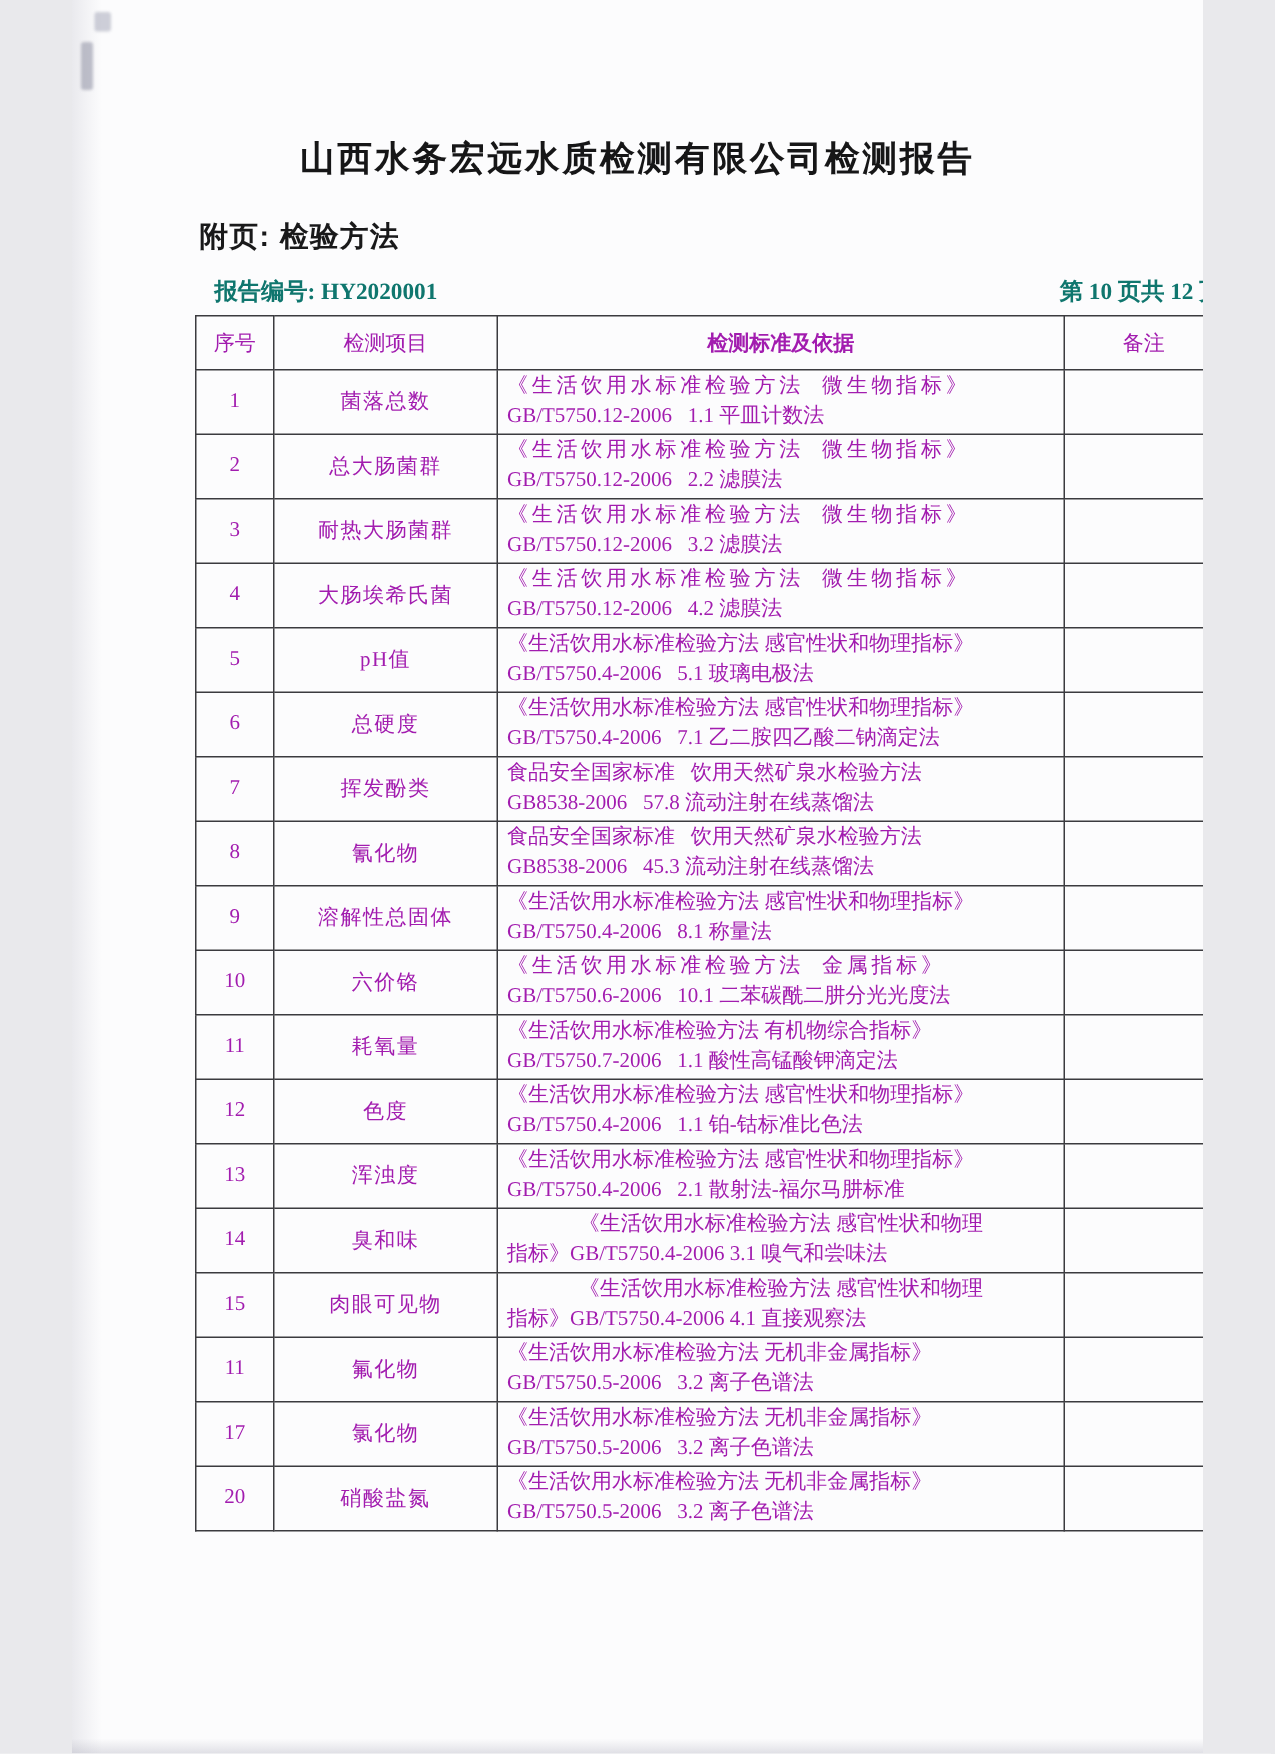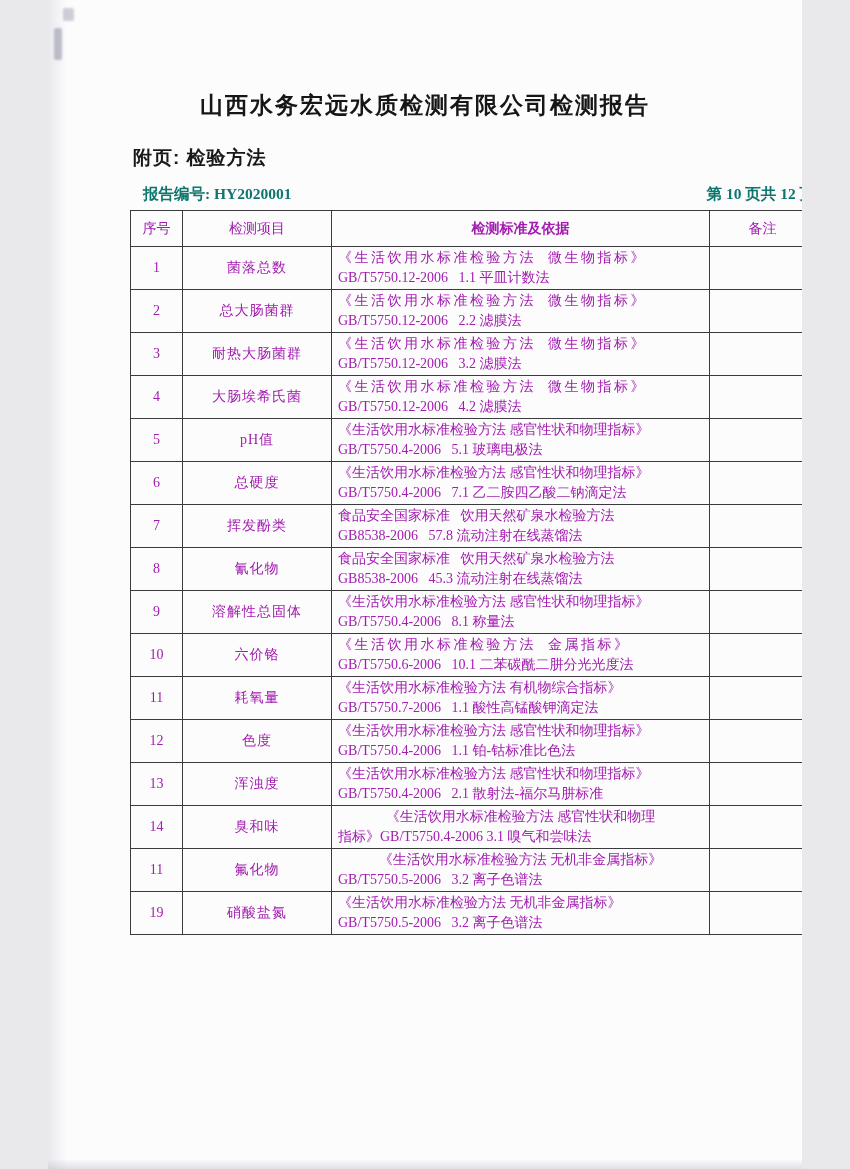--- a/index.html
+++ b/index.html
@@ -249,30 +249,48 @@
         <tr>
           <td class="c-no">14</td>
           <td class="c-item">臭和味</td>
           <td class="c-standard">
             <div class="std-line">《生活饮用水标准检验方法 感官性状和物理</div>
             <div class="std-line">指标》GB/T5750.4-2006 3.1 嗅气和尝味法</div>
           </td>
           <td class="c-remark"></td>
         </tr>
         <tr>
+          <td class="c-no">15</td>
+          <td class="c-item">肉眼可见物</td>
+          <td class="c-standard">
+            <div class="std-line">《生活饮用水标准检验方法 感官性状和物理</div>
+            <div class="std-line">指标》GB/T5750.4-2006 4.1 直接观察法</div>
+          </td>
+          <td class="c-remark"></td>
+        </tr>
+        <tr>
           <td class="c-no">11</td>
           <td class="c-item">氟化物</td>
           <td class="c-standard">
             <div class="std-line">《生活饮用水标准检验方法 无机非金属指标》</div>
             <div class="std-line">GB/T5750.5-2006   3.2 离子色谱法</div>
           </td>
           <td class="c-remark"></td>
         </tr>
         <tr>
-          <td class="c-no">19</td>
+          <td class="c-no">17</td>
+          <td class="c-item">氯化物</td>
+          <td class="c-standard">
+            <div class="std-line">《生活饮用水标准检验方法 无机非金属指标》</div>
+            <div class="std-line">GB/T5750.5-2006   3.2 离子色谱法</div>
+          </td>
+          <td class="c-remark"></td>
+        </tr>
+        <tr>
+          <td class="c-no">20</td>
           <td class="c-item">硝酸盐氮</td>
           <td class="c-standard">
             <div class="std-line">《生活饮用水标准检验方法 无机非金属指标》</div>
             <div class="std-line">GB/T5750.5-2006   3.2 离子色谱法</div>
           </td>
           <td class="c-remark"></td>
         </tr>
       </tbody>
   </table>
 

